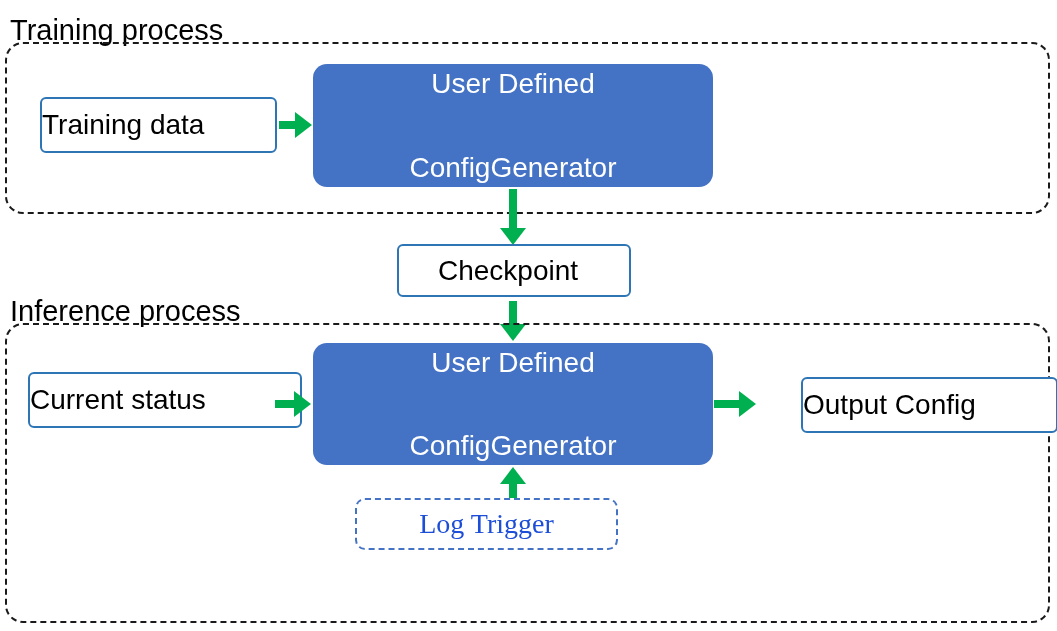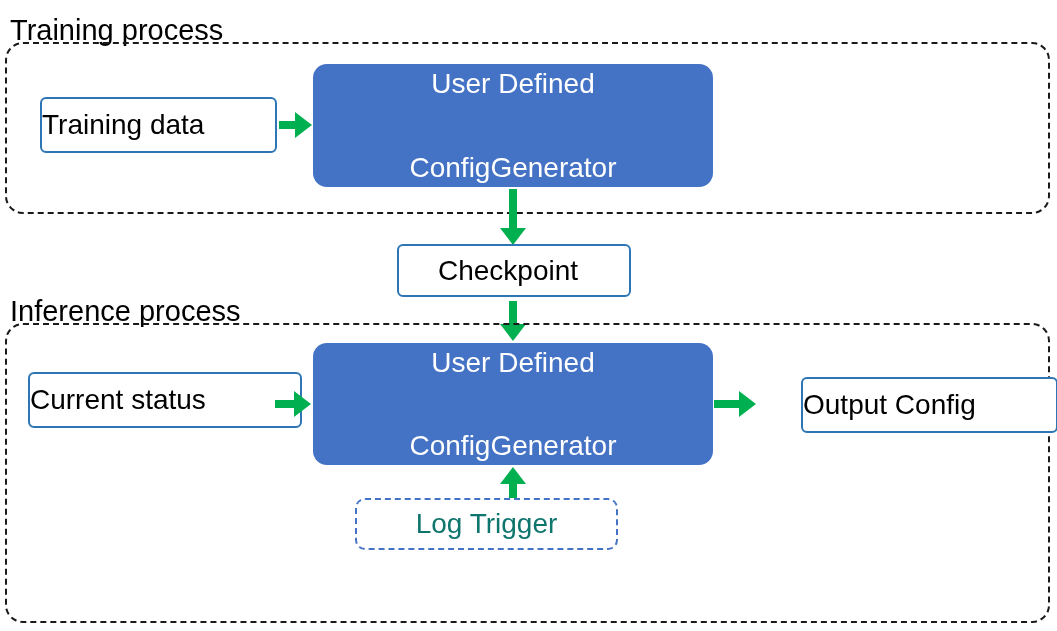--- a/index.html
+++ b/index.html
@@ -13,21 +13,21 @@
   .white-box { position: absolute; background: #fff; border: 2px solid #2E75B6; border-radius: 6px;
                display: flex; align-items: center; 
                font-size: 28px; color: #000; white-space: nowrap; }
 
   .blue-box { position: absolute; background: #4472C4; border-radius: 14px;
               display: flex; flex-direction: column; align-items: center; justify-content: center;
               color: #fff; font-size: 28px; line-height: 1.4; text-align: center; gap: 44px; }
 
   .trigger-box { position: absolute; background: #fff; border: 2px dashed #4472C4; border-radius: 10px;
                  display: flex; align-items: center; justify-content: center;
-                 font-size: 28px; color: #0f766e; white-space: nowrap; }
+                 font-size: 28px; color: #1d4ed8; white-space: nowrap; font-family: Liberation Serif, serif; }
 
   .arrow-right { position: absolute; display: flex; align-items: center; }
   .arrow-right .shaft { flex: 1; height: 8px; background: #00B050; }
   .arrow-right .head { width: 0; height: 0; border-top: 13px solid transparent;
                        border-bottom: 13px solid transparent; border-left: 17px solid #00B050; }
 
   .arrow-v { position: absolute; display: flex; flex-direction: column; align-items: center; }
   .arrow-v .vshaft { width: 8px; flex: 1; background: #00B050; }
   .arrow-down .vhead { width: 0; height: 0; border-left: 13px solid transparent;
                        border-right: 13px solid transparent; border-top: 17px solid #00B050; }

